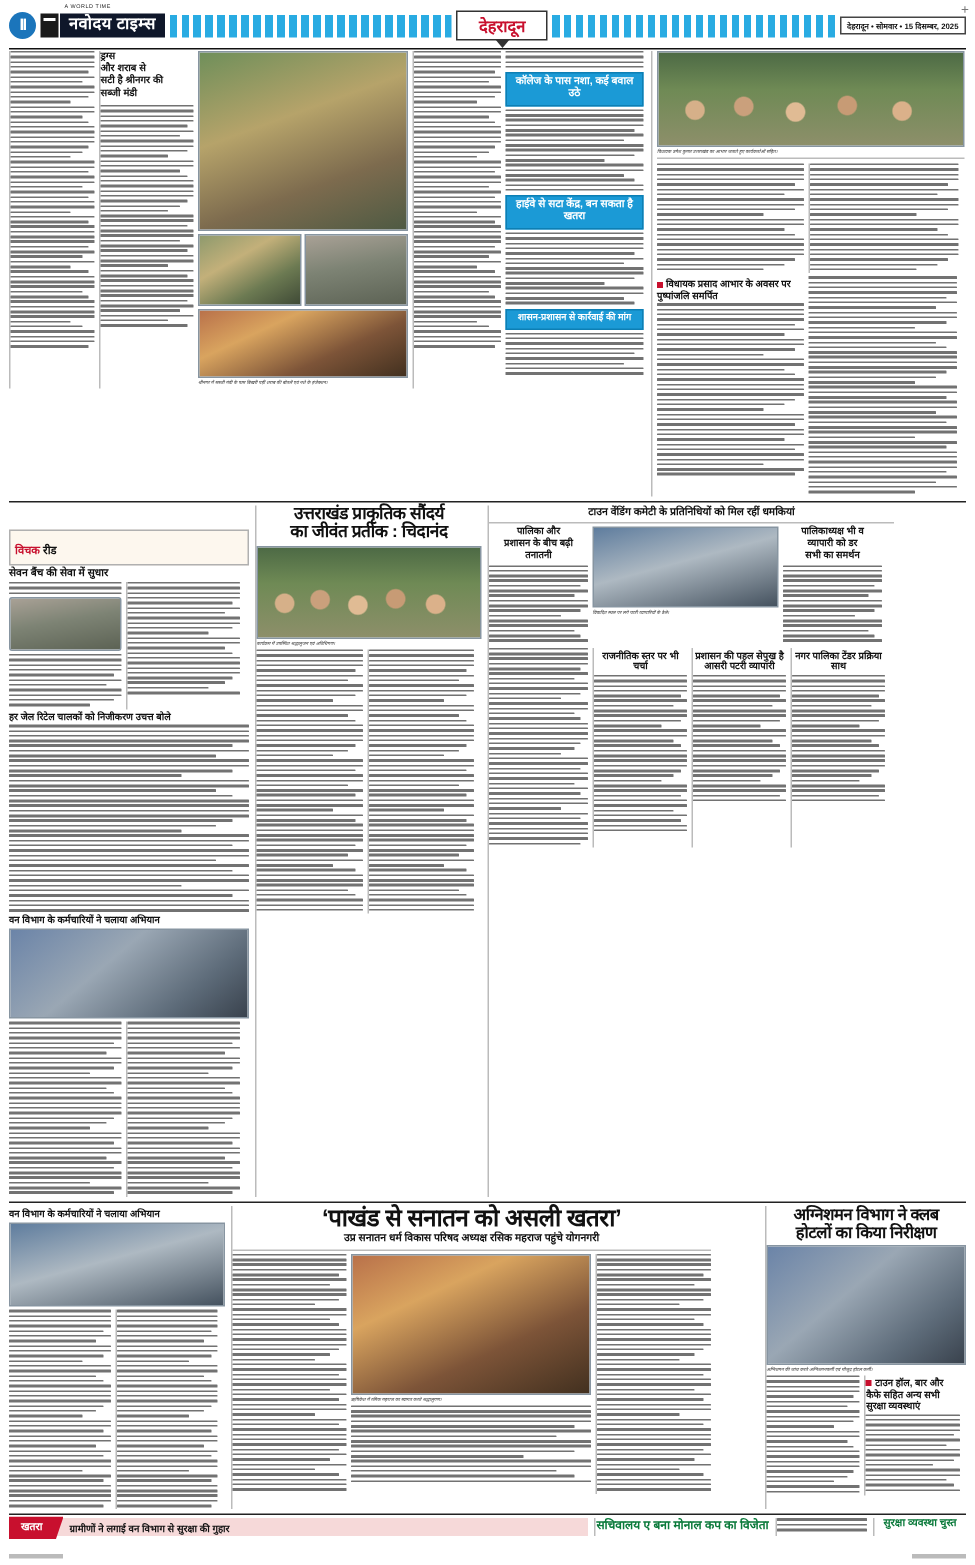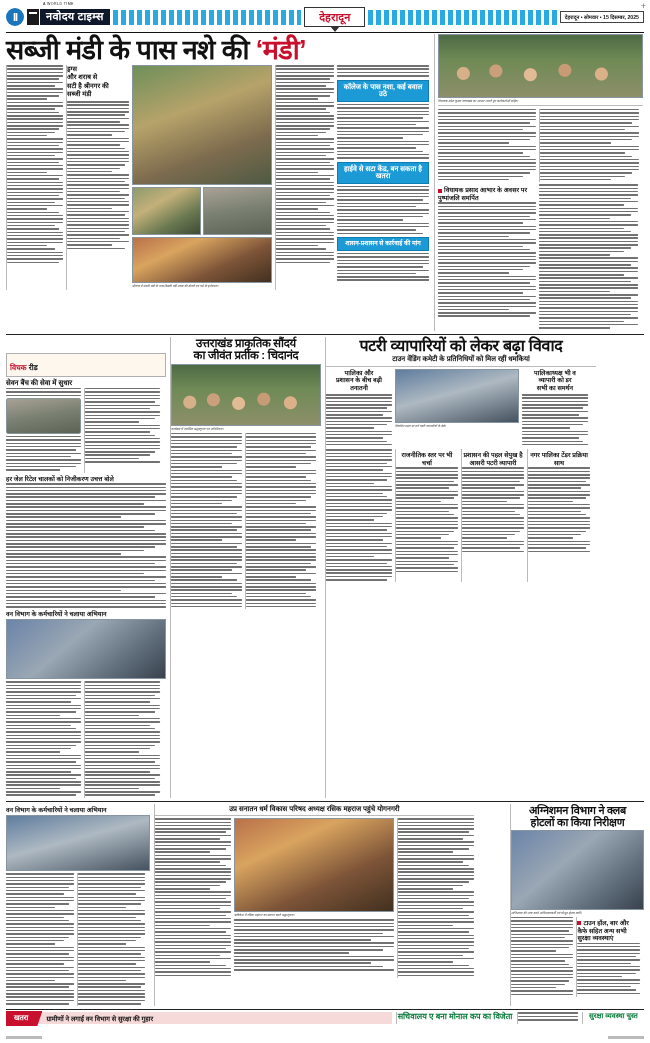--- a/index.html
+++ b/index.html
@@ -113,23 +113,20 @@
     <div class="bars"></div>
     <div class="dateline">देहरादून • सोमवार • 15 दिसम्बर, 2025</div>
     <div class="plus">+</div>
   </div>
 
   <div class="rule" style="margin-top:2px;"></div>
 
   <div style="display:flex;gap:4px;margin-top:1px;">
 
     <div style="width:424px;">
-      <div class="lead-head">
-        <span>सब्जी मंडी के पास नशे की </span><span class="red">‘मंडी’</span>
-      </div>
 
       <div style="display:flex;gap:3px;">
 
         <div style="width:56px;" class="vline">
           <div class="body-text lines">
             <span></span>
               <span></span>
               <span></span>
               <span></span>
               <span></span>
@@ -824,21 +821,20 @@
           <span></span>
             <span></span>
             <span></span>
             <span></span>
             <span></span>
         </div>
       </div>
     </div>
 
     <div style="width:270px;" class="vline">
-      <div class="sec-head lg" style="font-size:16px;">पटरी व्यापारियों को लेकर बढ़ा विवाद</div>
       <div class="sec-sub">टाउन वेंडिंग कमेटी के प्रतिनिधियों को मिल रहीं धमकियां</div>
       <div class="hline" style="margin:2px 0;"></div>
 
       <div style="display:flex;gap:3px;">
         <div style="width:66px;">
           <div style="font-size:6.4px;font-weight:bold;text-align:center;line-height:1.22;">
             <div>पालिका और</div>
             <div>प्रशासन के बीच बढ़ी</div>
             <div>तनातनी</div>
           </div>
@@ -1127,20 +1123,21 @@
             <span></span>
           <span></span>
             <span></span>
             <span></span>
             <span></span>
         </div>
       </div>
     </div>
 
     <div style="width:330px;" class="vline">
+      <div class="sec-head lg" style="font-size:16px;">‘पाखंड से सनातन को असली खतरा’</div>
       <div class="sec-sub">उप्र सनातन धर्म विकास परिषद अध्यक्ष रसिक महराज पहुंचे योगनगरी</div>
       <div class="hline" style="margin:2px 0;"></div>
       <div style="display:flex;gap:3px;">
         <div style="width:76px;" class="body-text lines">
           <span></span>
             <span></span>
             <span></span>
             <span></span>
             <span></span>
             <span></span>

